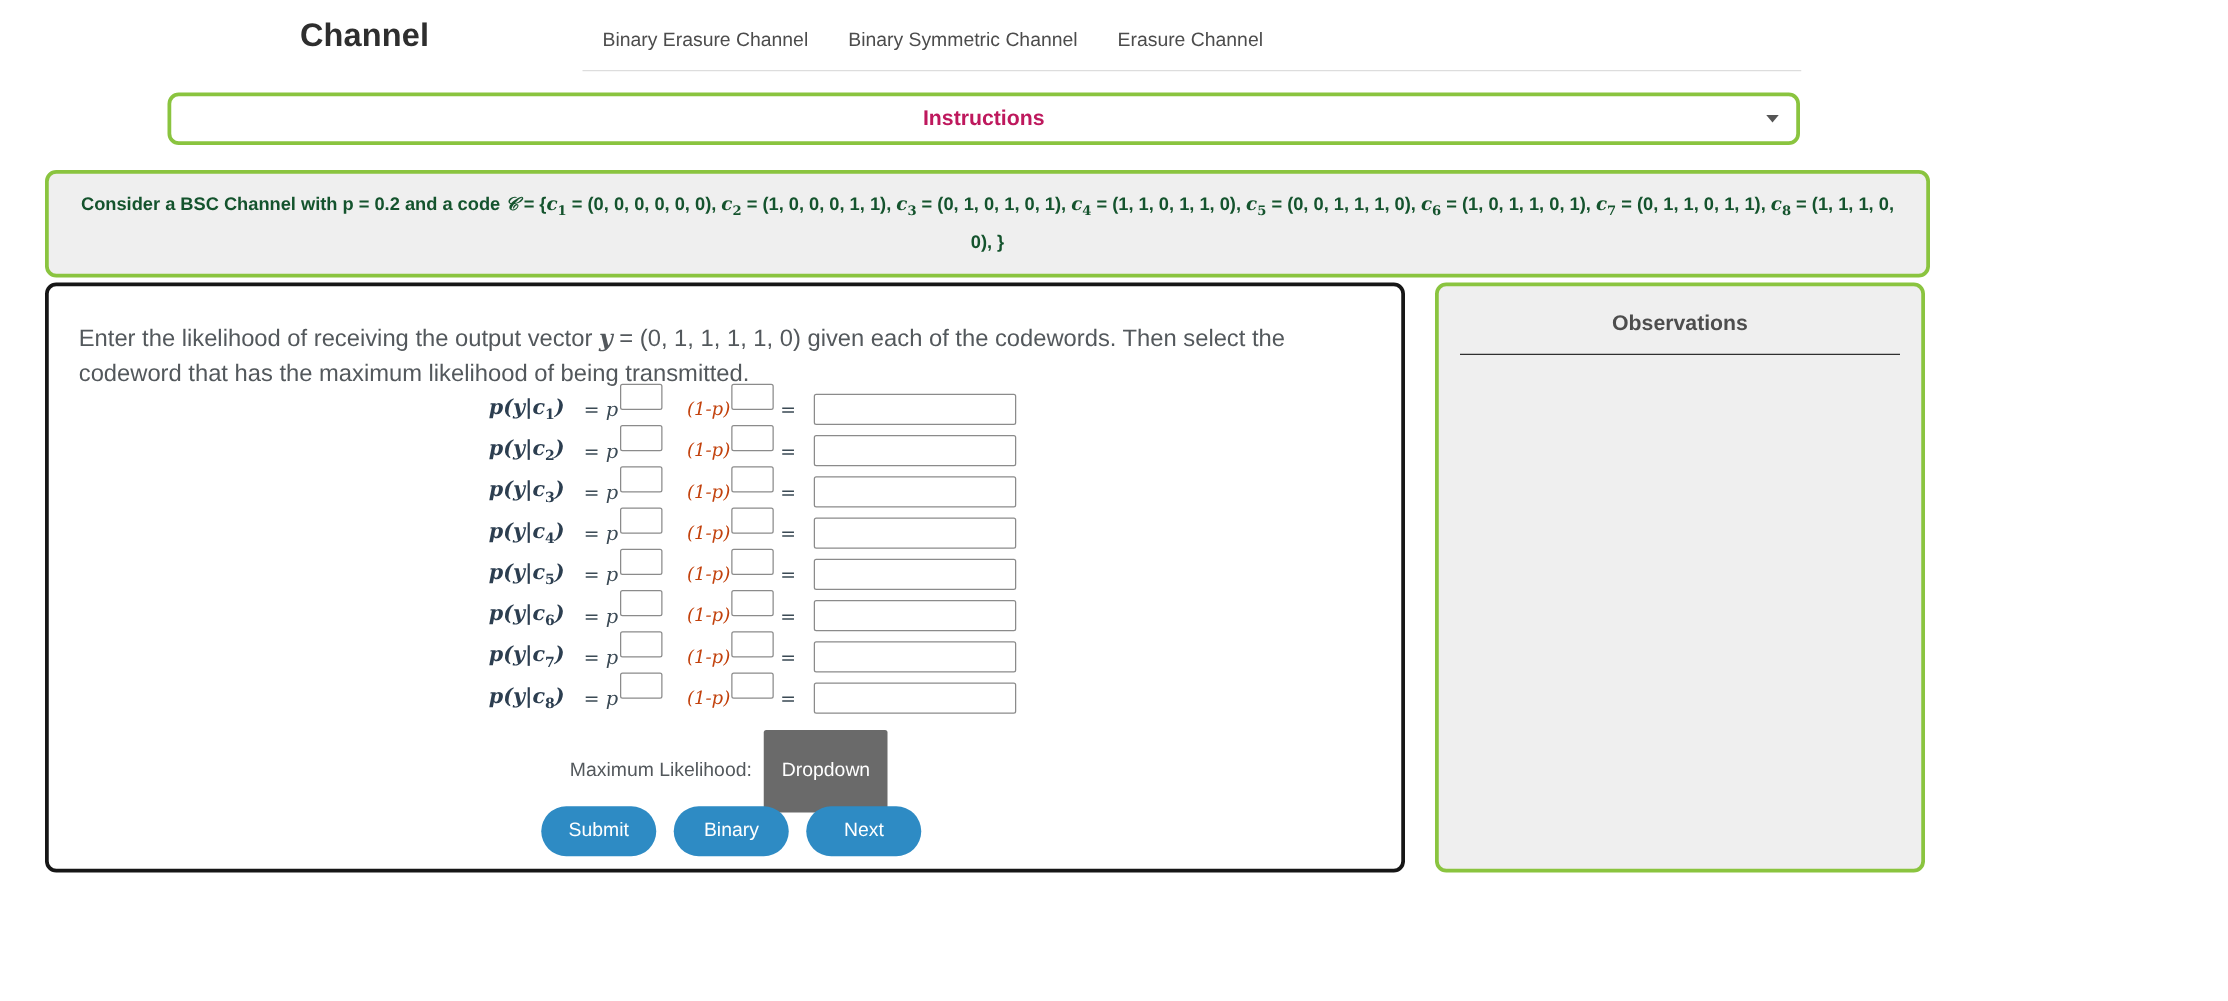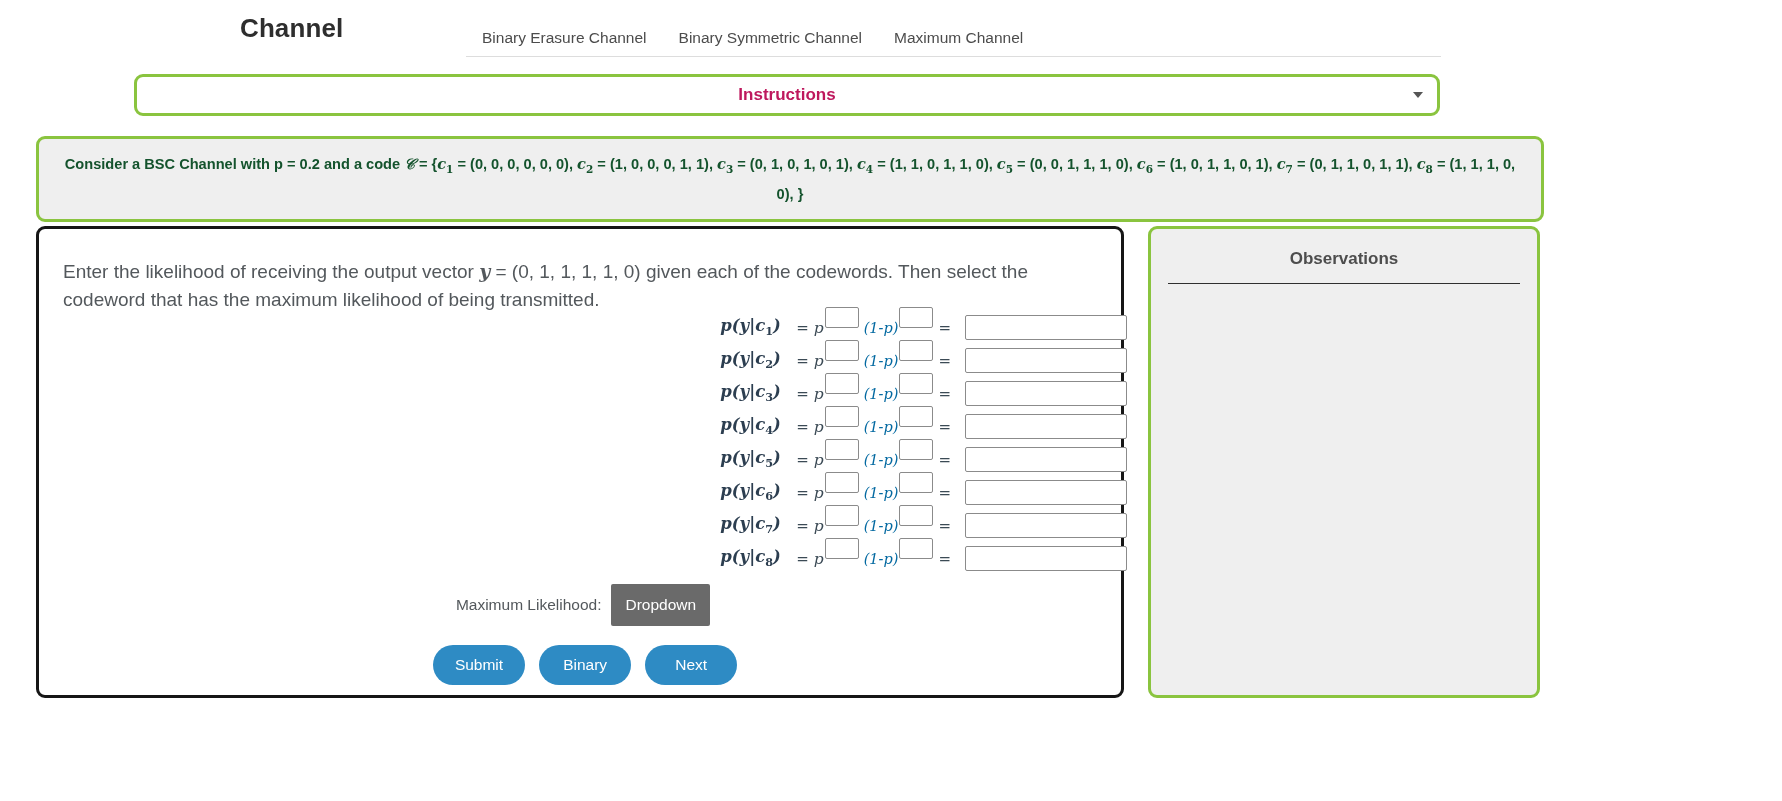--- a/index.html
+++ b/index.html
@@ -33,21 +33,21 @@
     font-weight: bold;
     color: #2e2e2e;
     letter-spacing: 0.1px;
   }
   .nav-links {
     position: absolute;
     left: 466px; top: 19px;
     width: 975px;
     height: 38px;
     display: flex;
-    align-items: flex-end;
+    align-items: center;
     gap: 0px;
     border-bottom: 1px solid #dddddd;
     padding-bottom: 9px;
   }
   .nav-link {
     font-size: 15.5px;
     color: #4c4c4c;
     padding: 0 16px;
     text-decoration: none;
     cursor: pointer;
@@ -138,21 +138,21 @@
   }
 
   .formula-list {
     position: absolute;
     left: 0; top: 82px;
     width: 1088px;
   }
   .formula-row {
     display: flex;
     align-items: center;
-    justify-content: flex-end;
+    justify-content: flex-start;
     height: 33px;
     padding-left: 352px;
   }
   .flabel {
     font-family: "DejaVu Serif", serif;
     font-style: italic;
     font-weight: bold;
     font-size: 16.5px;
     color: #2c3e50;
     white-space: nowrap;
@@ -168,22 +168,22 @@
   .fp {
     font-family: "DejaVu Serif", serif;
     font-style: italic;
     font-size: 15.5px;
     color: #3b4a55;
   }
   .fq {
     font-family: "DejaVu Serif", serif;
     font-style: italic;
     font-size: 14.5px;
-    color: #0369a1;
-    margin-left: 4px;
+    color: #c2410c;
+    margin-left: 19px;
   }
   .exp-input {
     width: 34px;
     height: 21px;
     border: 1px solid #8b8b8b;
     border-radius: 2px;
     background: #ffffff;
     vertical-align: super;
     position: relative;
     top: -10px;
@@ -218,21 +218,21 @@
     font-size: 15.5px;
     color: #53585c;
     margin-right: 10px;
   }
   .dropdown-btn {
     background: #6a6a6a;
     color: #ffffff;
     border: none;
     border-radius: 2px;
     font-size: 15.5px;
-    padding: 12px 14px;
+    padding: 24px 14px;
     cursor: pointer;
     font-family: "Liberation Sans", sans-serif;
   }
 
   .btn-row {
     position: absolute;
     left: 0; top: 416px;
     width: 1088px;
     display: flex;
     align-items: center;
@@ -281,21 +281,21 @@
 </head>
 <body>
 
 <div class="page">
 
   <div class="navbar">
     <div class="brand">Channel</div>
     <div class="nav-links">
       <a class="nav-link">Binary Erasure Channel</a>
       <a class="nav-link">Binary Symmetric Channel</a>
-      <a class="nav-link">Maximum Channel</a>
+      <a class="nav-link">Erasure Channel</a>
     </div>
   </div>
 
   <div class="instructions-bar">
     <span class="instructions-title">Instructions</span>
     <span class="caret"></span>
   </div>
 
   <div class="problem-box">
     <div class="problem-text">

